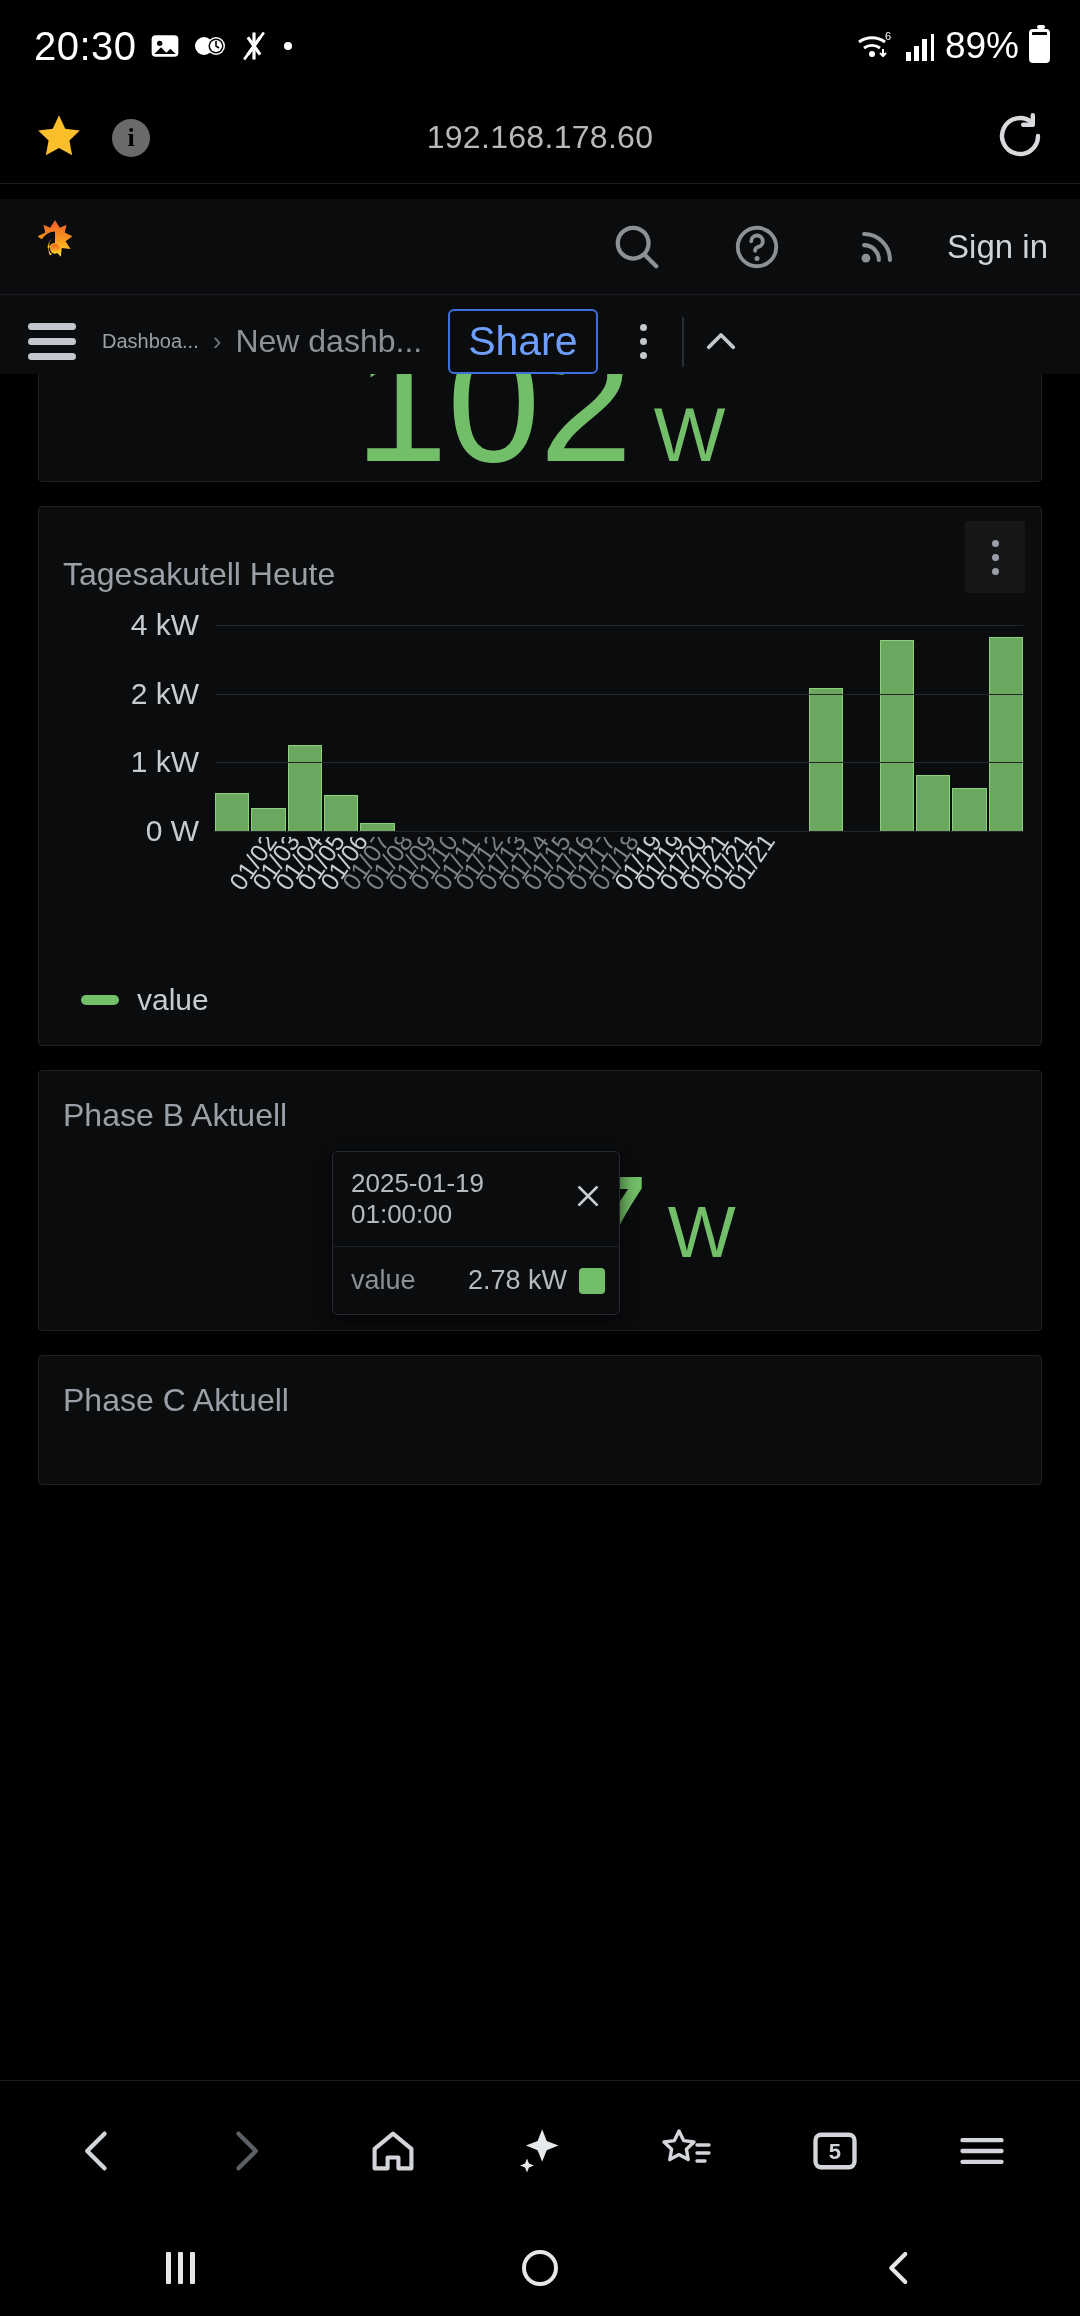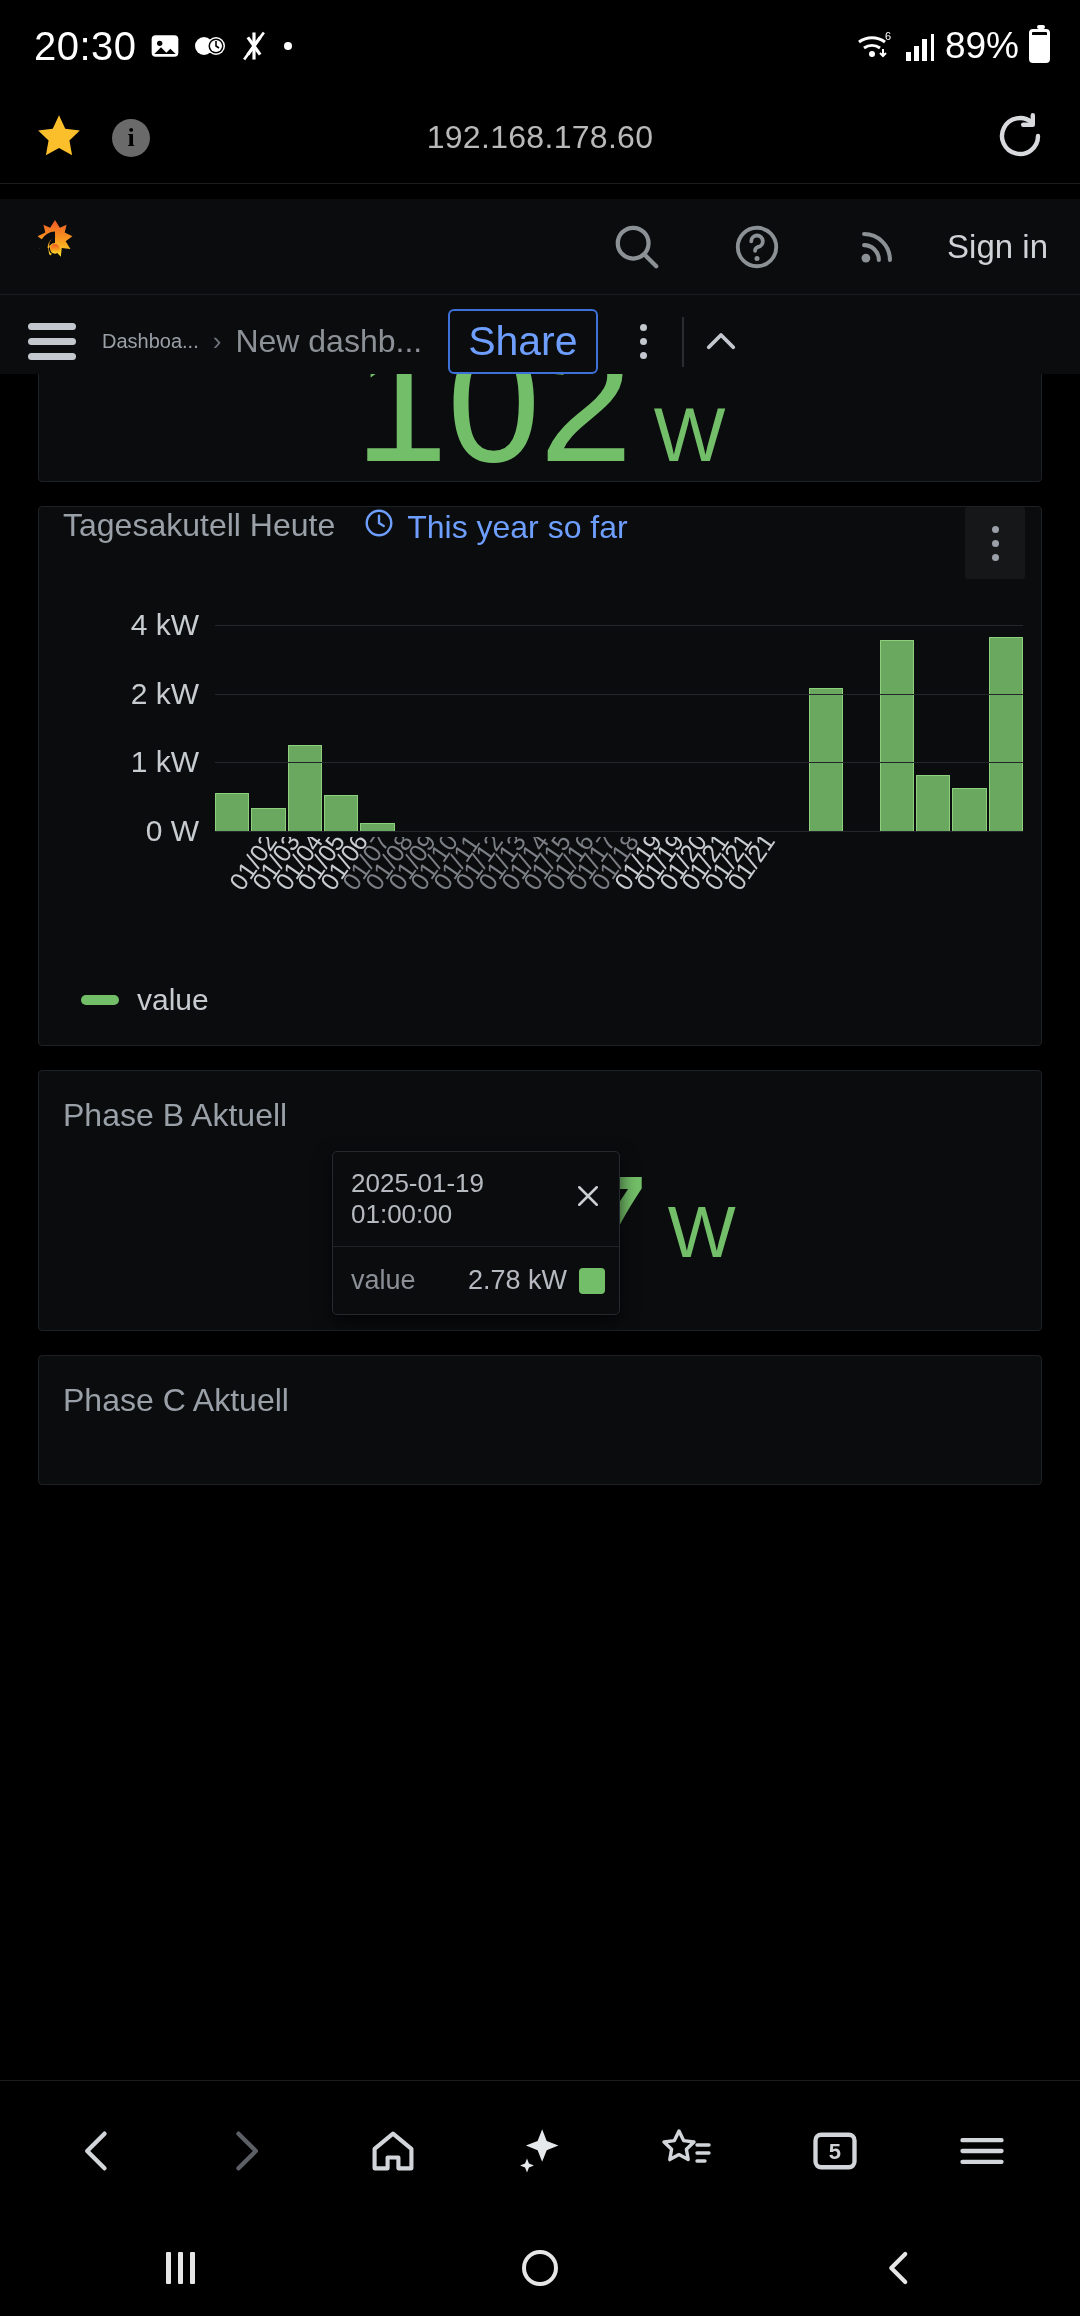--- a/index.html
+++ b/index.html
@@ -82,21 +82,21 @@
   .panel { background: #0b0c0e; border: 1px solid #1d2024; border-radius: 4px; }
 
   
   .panel-stat-top { height: 158px; margin-top: -50px; display:flex; align-items:center; justify-content:center; }
   .stat-row { display: flex; align-items: baseline; }
   .stat-value { color: #73bf69; font-size: 168px; font-weight: 400; line-height: 1; letter-spacing: -1px; }
   .stat-unit { color: #73bf69; font-size: 76px; font-weight: 400; margin-left: 22px; }
 
   
   .panel-chart { margin-top: 24px; height: 540px; position: relative; }
-  .panel-head { display: flex; align-items: flex-start; height: 86px; padding: 0 16px 0 24px; }
+  .panel-head { display: flex; align-items: flex-end; height: 86px; padding: 0 16px 0 24px; }
   .panel-title { color: #9aa0a8; font-size: 32px; }
   .time-range { display:flex; align-items:center; gap: 12px; color: #6e9fff; font-size: 32px; margin-left: 28px; }
   .panel-menu { margin-left: auto; width: 60px; height: 72px; background:#151719;
                 display:flex; flex-direction:column; align-items:center; justify-content:center; gap:7px; border-radius:3px; }
   .panel-menu i { width: 7px; height: 7px; border-radius:50%; background:#9aa0a8; display:block; }
 
   .plot-wrap { position: relative; height: 330px; margin: 18px 18px 0 18px; }
   .yaxis { position: absolute; left: 0; top: 0; width: 150px; height: 220px; }
   .ytick { position: absolute; right: 8px; color: #c7ccd1; font-size: 30px; transform: translateY(-50%); white-space: nowrap; }
   .plotarea { position: absolute; left: 158px; right: 0; top: 0; height: 220px; }
@@ -303,29 +303,20 @@
     <div class="panel panel-stat-top">
       <div class="stat-row">
         <span class="stat-value">102</span>
         <span class="stat-unit">W</span>
       </div>
     </div>
 
     <div class="panel panel-chart">
       <div class="panel-head">
         <span class="panel-title">Tagesakutell Heute</span>
-        <span class="time-range">
-          <span>
-            <svg width="32" height="32" viewBox="0 0 24 24">
-                <circle cx="12" cy="12" r="9.2" stroke="#6e9fff" stroke-width="1.8" fill="none"></circle>
-                <path d="M12 6.5V12l3.6 2.2" stroke="#6e9fff" stroke-width="1.8" fill="none" stroke-linecap="round"></path>
-              </svg>
-          </span>
-          <span>This year so far</span>
-        </span>
         <span class="panel-menu">
             <i></i>
             <i></i>
             <i></i>
           </span>
       </div>
 
       <div class="plot-wrap">
         <div class="yaxis" id="yaxis">
             <div class="ytick" style="top: 220px;">0 W</div>

